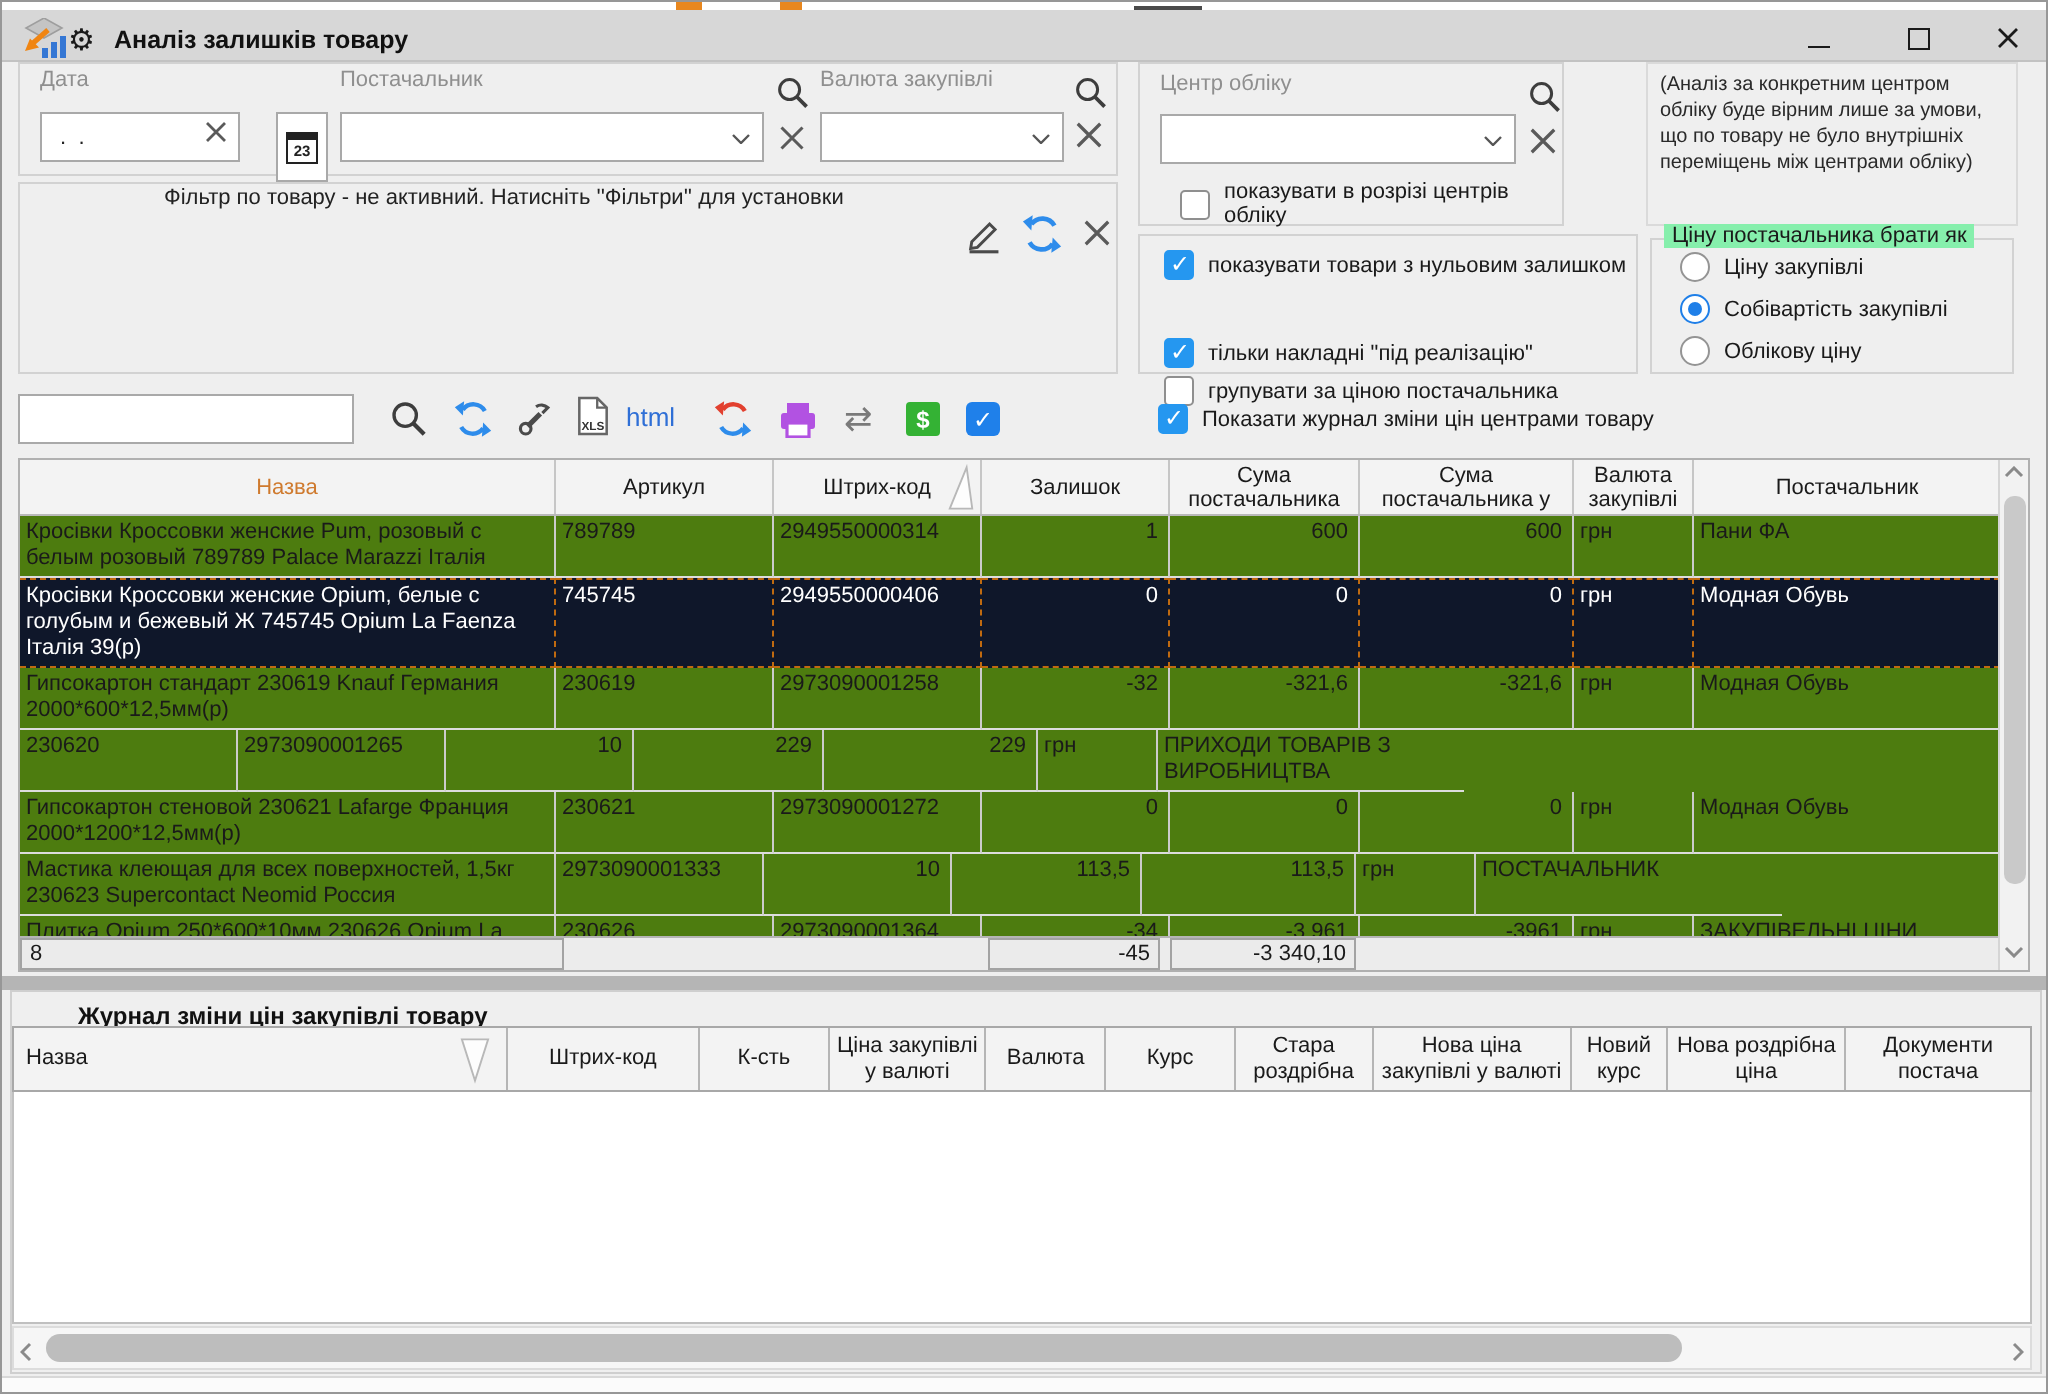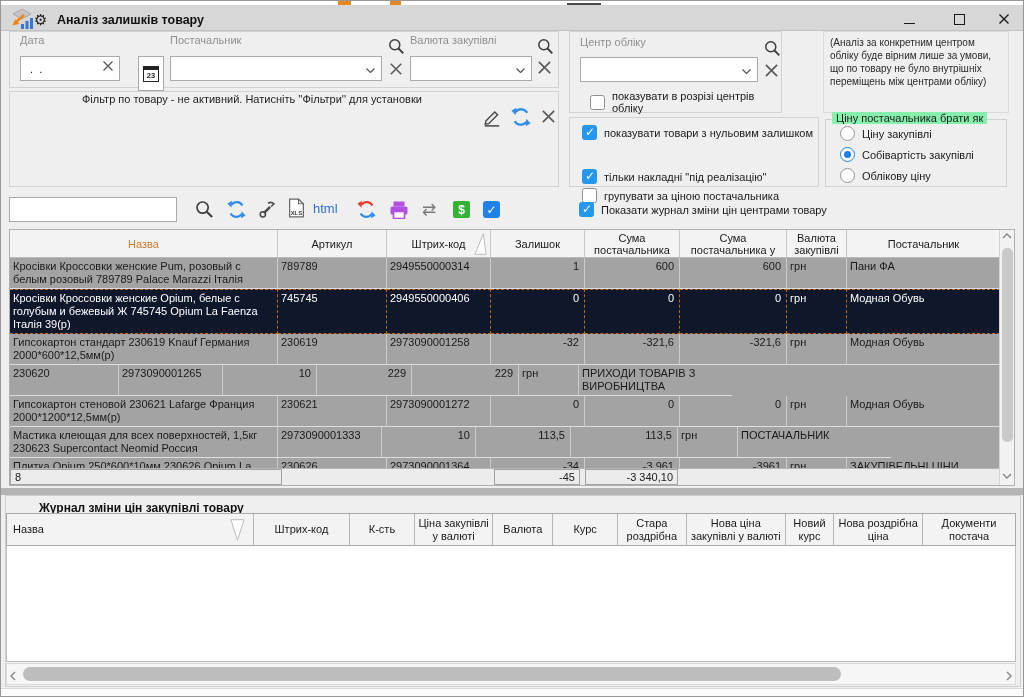--- a/index.html
+++ b/index.html
@@ -42,21 +42,21 @@
   .legend { position:absolute; background:#86efac; padding:0 4px; font-size:11px; color:#1a1a1a; }
 
   
   .mtable { position:absolute; left:8px; top:228px; width:1006px; height:257px; border:1px solid #b0b0b0; background:#fff; }
   .mth { display:flex; height:28px; background:#f3f3f3; border-bottom:1px solid #b9b9b9; }
   .mth-cell { display:flex; align-items:center; justify-content:center; text-align:center; border-right:1px solid #c6c6c6; font-size:11px; line-height:12px; position:relative; padding:0 2px; }
   .mth-cell.orange { color:#cf7a2e; }
   .sort-tri { position:absolute; right:2px; top:2px; }
   .c0{width:268px;} .c1{width:109px;} .c2{width:104px;} .c3{width:94px;} .c4{width:95px;} .c5{width:107px;} .c6{width:60px;} .c7{width:153px;}
   .mbody { height:210px; overflow:hidden; }
-  .trow { display:flex; background:#a3a3a3; }
+  .trow { display:flex; background:#4d7c0f; }
   .tcell { border-right:1px solid #cccccc; border-bottom:1px solid #dddddd; padding:2px 3px; font-size:11px; line-height:13px; overflow:hidden; }
   .tcell.num { text-align:right; padding-right:5px; }
   .trow.selected { background:#0f172a; color:#fff; }
   .trow.selected .tcell { border:1px dashed #c06a10; border-left:none; }
   .mtot { display:flex; height:17px; background:#ececec; border-top:1px solid #b5b5b5; position:relative; }
   .tot-cell { position:absolute; top:0; height:16px; background:#ebebeb; border:1px solid #a3a3a3; font-size:11px; padding:0 4px; line-height:14px; }
   .vscroll { position:absolute; right:0; top:0; width:15px; height:255px; background:#f2f2f2; border-left:1px solid #d5d5d5; }
   .vthumb { position:absolute; left:2px; top:18px; width:11px; height:194px; background:#c9c9c9; border-radius:5px; }
   .scroll-arrow { position:absolute; display:flex; align-items:center; justify-content:center; }
 

